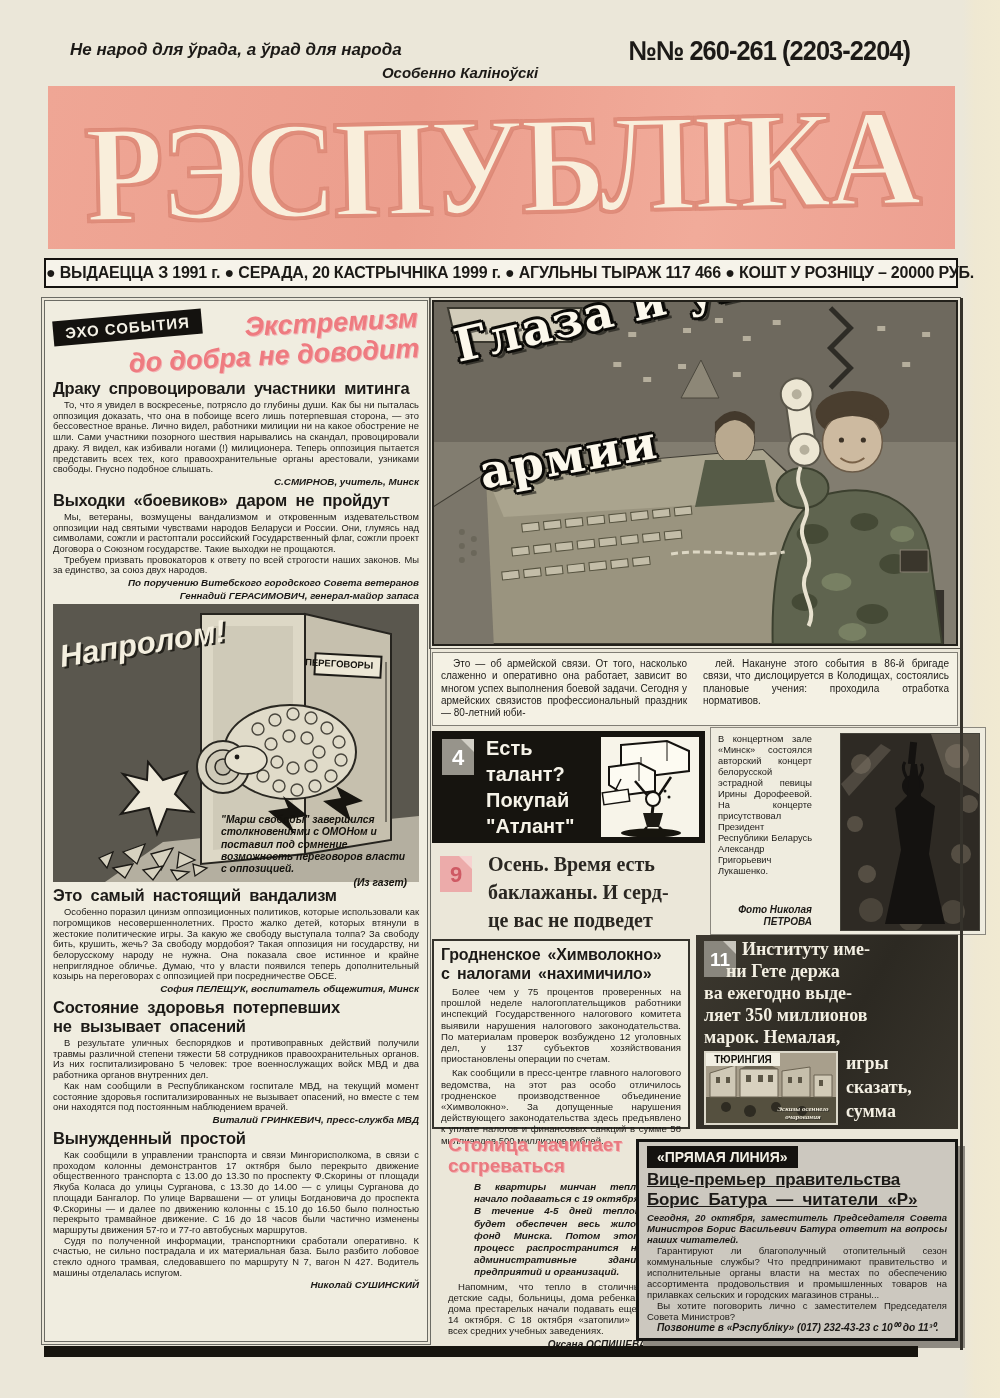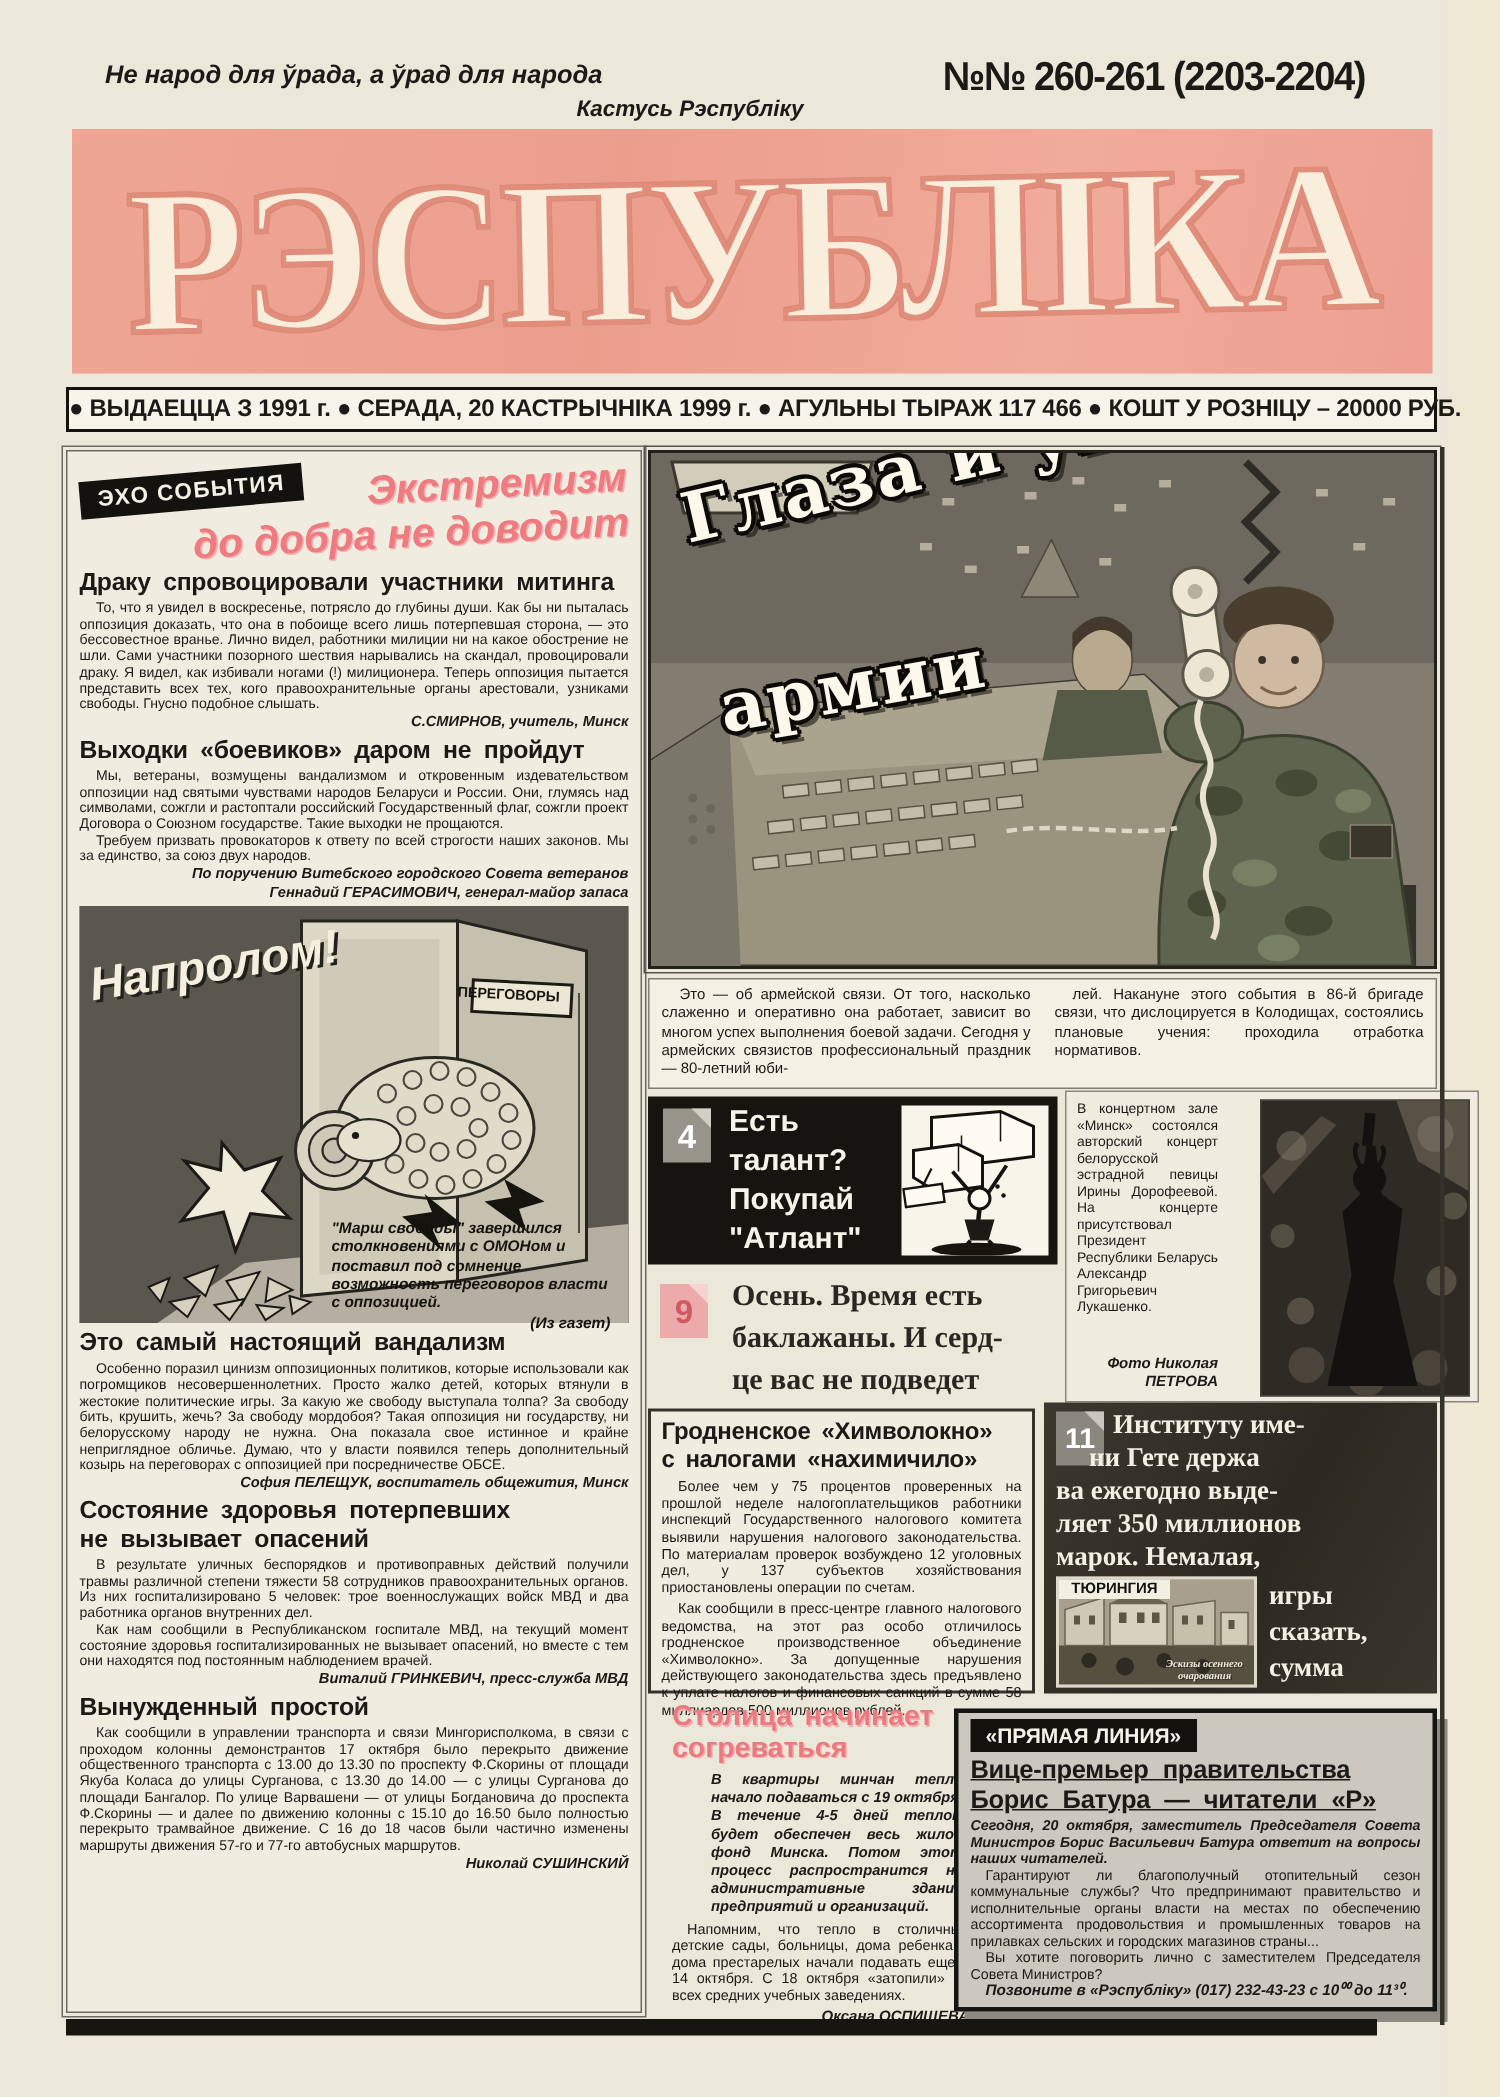--- a/index.html
+++ b/index.html
@@ -124,21 +124,21 @@
 
   .blackbar{left:44px;top:1346px;width:874px;height:11px;background:#17150f;}
   .edgeline{left:960px;top:298px;width:3px;height:1052px;background:#35322b;}
 </style>
 </head>
 <body>
 
 <div id="page">
 
   <div class="abs slogan">Не народ для ўрада, а ўрад для народа</div>
-  <div class="abs slogan-author">Кастусь Рэспубліку</div>
+  <div class="abs slogan-author">Особенно Каліноўскі</div>
   <div class="abs issue">№№ 260-261 (2203-2204)</div>
 
   <div class="abs masthead">
     <div class="masthead-text">РЭСПУБЛІКА</div>
   </div>
 
   <div class="abs infobar">● ВЫДАЕЦЦА З 1991 г. ● СЕРАДА, 20 КАСТРЫЧНІКА 1999 г. ● АГУЛЬНЫ ТЫРАЖ 117 466 ● КОШТ У РОЗНІЦУ – 20000 РУБ.</div>
 
   <div class="abs leftcol">
     <div class="lead-block">
@@ -223,20 +223,21 @@
     <div class="bsign">София ПЕЛЕЩУК, воспитатель общежития, Минск</div>
 
     <h2 class="bhead bhead2">Состояние здоровья потерпевших</h2>
     <h2 class="bhead" style="margin-top:0">не вызывает опасений</h2>
     <p class="btxt">В результате уличных беспорядков и противоправных действий получили травмы различной степени тяжести 58 сотрудников правоохранительных органов. Из них госпитализировано 5 человек: трое военнослужащих войск МВД и два работника органов внутренних дел.</p>
     <p class="btxt">Как нам сообщили в Республиканском госпитале МВД, на текущий момент состояние здоровья госпитализированных не вызывает опасений, но вместе с тем они находятся под постоянным наблюдением врачей.</p>
     <div class="bsign">Виталий ГРИНКЕВИЧ, пресс-служба МВД</div>
 
     <h2 class="bhead">Вынужденный простой</h2>
     <p class="btxt">Как сообщили в управлении транспорта и связи Мингорисполкома, в связи с проходом колонны демонстрантов 17 октября было перекрыто движение общественного транспорта с 13.00 до 13.30 по проспекту Ф.Скорины от площади Якуба Коласа до улицы Сурганова, с 13.30 до 14.00 — с улицы Сурганова до площади Бангалор. По улице Варвашени — от улицы Богдановича до проспекта Ф.Скорины — и далее по движению колонны с 15.10 до 16.50 было полностью перекрыто трамвайное движение. С 16 до 18 часов были частично изменены маршруты движения 57-го и 77-го автобусных маршрутов.</p>
+    <p class="btxt">Судя по полученной информации, транспортники сработали оперативно. К счастью, не сильно пострадала и их материальная база. Было разбито лобовое стекло одного трамвая, следовавшего по маршруту N 7, вагон N 427. Водитель машины отделалась испугом.</p>
     <div class="bsign">Николай СУШИНСКИЙ</div>
   </div>
 
   <div class="abs photo-box">
     <svg viewBox="0 0 524 342" preserveAspectRatio="none">
       <rect width="524" height="342" fill="#827d70"></rect>
       <rect width="524" height="140" fill="#6e695e"></rect>
       <polygon points="14,6 148,6 138,40 22,40" fill="#d2ccba" stroke="#3a382f" stroke-width="2"></polygon>
       <g fill="#b5ae9c">
         <rect x="170" y="14" width="8" height="5"></rect>

